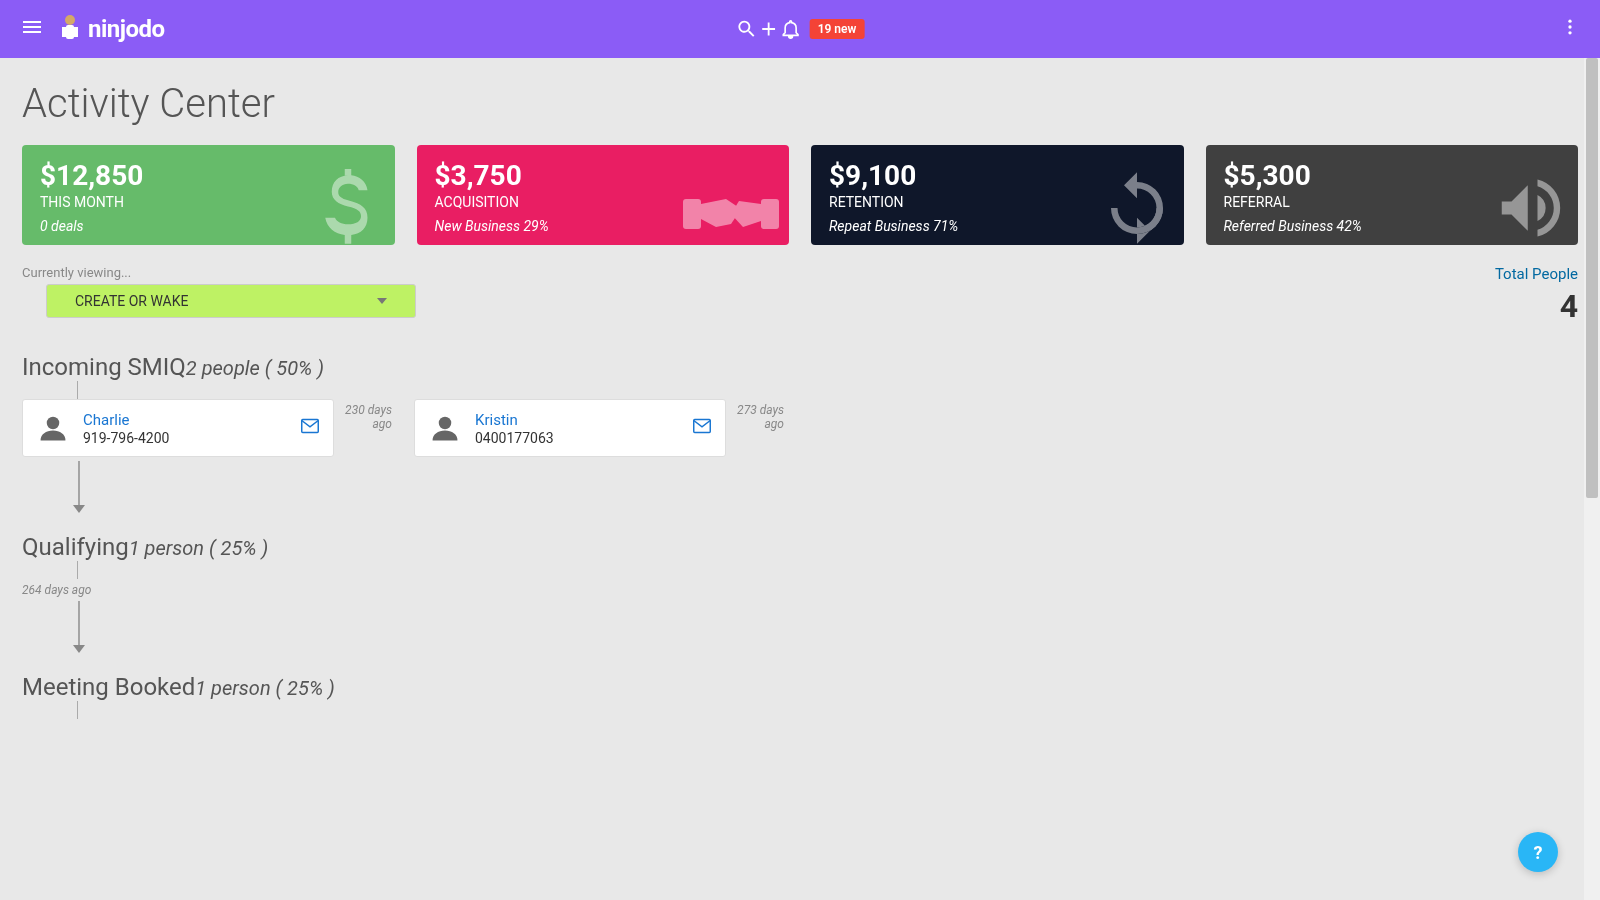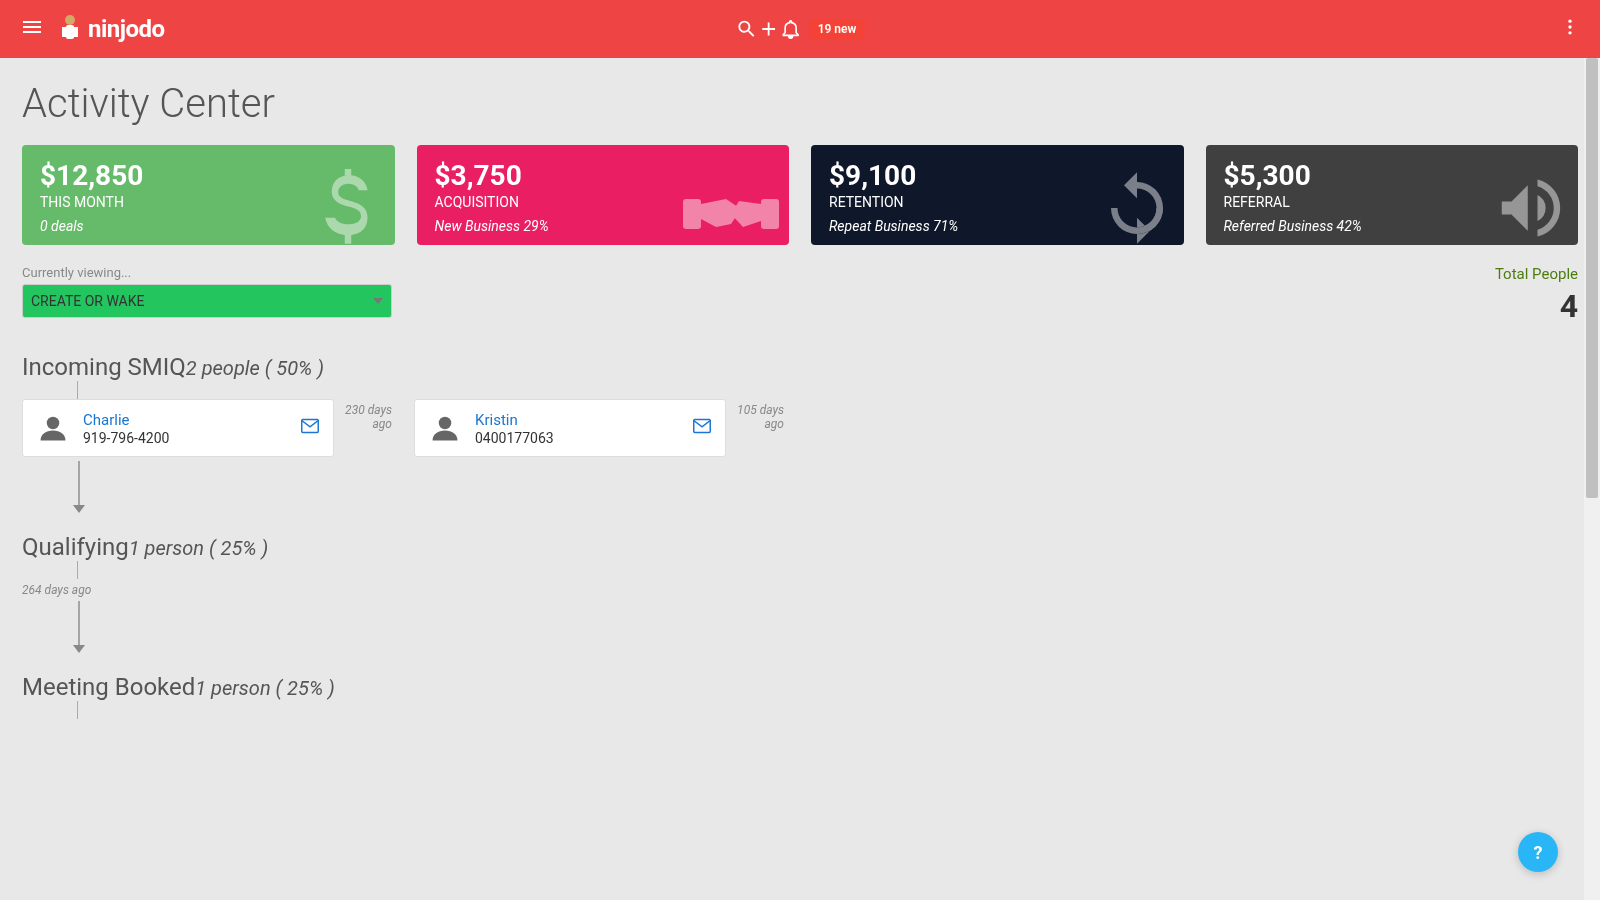--- a/index.html
+++ b/index.html
@@ -1,19 +1,19 @@
 <!DOCTYPE html>
 <html><head>
 <meta charset="utf-8">
 <style>
 * { margin: 0; padding: 0; box-sizing: border-box; }
 body { font-family: -apple-system, BlinkMacSystemFont, "Segoe UI", Roboto, Helvetica, Arial, sans-serif; background: #e8e8e8; width: 1600px; height: 900px; overflow: hidden; position: relative; }
 
 
-.header { background: #ef4444; height: 58px; display: flex; align-items: center; padding: 0 12px; position: relative; }
+.header { background: #8b5cf6; height: 58px; display: flex; align-items: center; padding: 0 12px; position: relative; }
 .menu-btn { color: #fff; cursor: pointer; padding: 8px; }
 .menu-btn svg { width: 24px; height: 24px; fill: #fff; }
 .logo-wrap { display: flex; align-items: center; margin-left: 4px; }
 .logo-icon { width: 28px; height: 34px; margin-right: 4px; }
 .logo-text { color: #fff; font-size: 24px; font-weight: 700; letter-spacing: -0.5px; }
 .header-center { position: absolute; left: 50%; transform: translateX(-50%); display: flex; align-items: center; }
 .hdr-icon { color: #fff; cursor: pointer; display: flex; align-items: center; }
 .hdr-icon svg { width: 22px; height: 22px; fill: #fff; }
 .notif-wrap { display: flex; align-items: center; gap: 8px; }
 .notif-badge { background: #f44336; color: #fff; font-size: 12px; font-weight: 600; padding: 3px 8px; border-radius: 3px; }
@@ -36,24 +36,24 @@
 .card-label { font-size: 14px; font-weight: 400; margin-top: 2px; text-transform: uppercase; }
 .card-sub { font-size: 14px; font-style: italic; margin-top: 8px; }
 .card-icon { position: absolute; right: 8px; bottom: -6px; opacity: 0.45; }
 .card-icon svg { width: 78px; height: 78px; fill: #fff; }
 .card-icon.big svg { width: 100px; height: 68px; }
 
 
 .view-row { display: flex; justify-content: space-between; align-items: flex-start; margin-bottom: 28px; }
 .view-left {}
 .view-label { font-size: 13px; color: #888; margin-bottom: 4px; }
-.select { background: #22c55e; border: 1px solid #ccc; border-radius: 3px; padding: 8px 8px; width: 370px; display: flex; justify-content: space-between; align-items: center; cursor: pointer; font-size: 14px; color: #333; }
+.select { background: #bef264; border: 1px solid #ccc; border-radius: 3px; padding: 8px 28px; width: 370px; display: flex; justify-content: space-between; align-items: center; cursor: pointer; font-size: 14px; color: #333; margin-left: 24px; }
 .select svg { width: 10px; height: 10px; fill: #777; }
 .view-right { text-align: right; }
-.total-label { font-size: 15px; color: #4d7c0f; }
+.total-label { font-size: 15px; color: #0369a1; }
 .total-num { font-size: 32px; font-weight: 700; color: #333; margin-top: 4px; }
 
 
 .stage { margin-bottom: 10px; }
 .stage-header { display: flex; align-items: baseline; }
 .stage-title { font-size: 24px; font-weight: 400; color: #555; }
 .stage-count { font-size: 20px; font-style: italic; color: #555; }
 .connector-line { width: 1px; height: 18px; background: #aaa; margin-left: 55px; }
 .contacts-row { display: flex; gap: 22px; }
 .contact-col { display: flex; width: 370px; }
@@ -221,21 +221,21 @@
             </div>
           <div class="contact-info">
             <div class="contact-name">Kristin</div>
             <div class="contact-phone">0400177063</div>
           </div>
           <div class="mail-icon"><svg viewBox="0 0 24 24">
                 <rect x="3" y="5" width="18" height="14" rx="1"></rect>
                 <path d="M3 6l9 7 9-7"></path>
               </svg></div>
         </div>
-        <div class="days-ago">105 days ago</div>
+        <div class="days-ago">273 days ago</div>
       </div>
     </div>
     <div class="arrow-down"><svg viewBox="0 0 18 54">
           <line x1="9" y1="0" x2="9" y2="46" stroke="#888" stroke-width="1.4"></line>
           <path d="M3 44 L9 52 L15 44" fill="#888"></path>
         </svg></div>
   </div>
 
   <div class="stage">
     <div class="stage-header">

